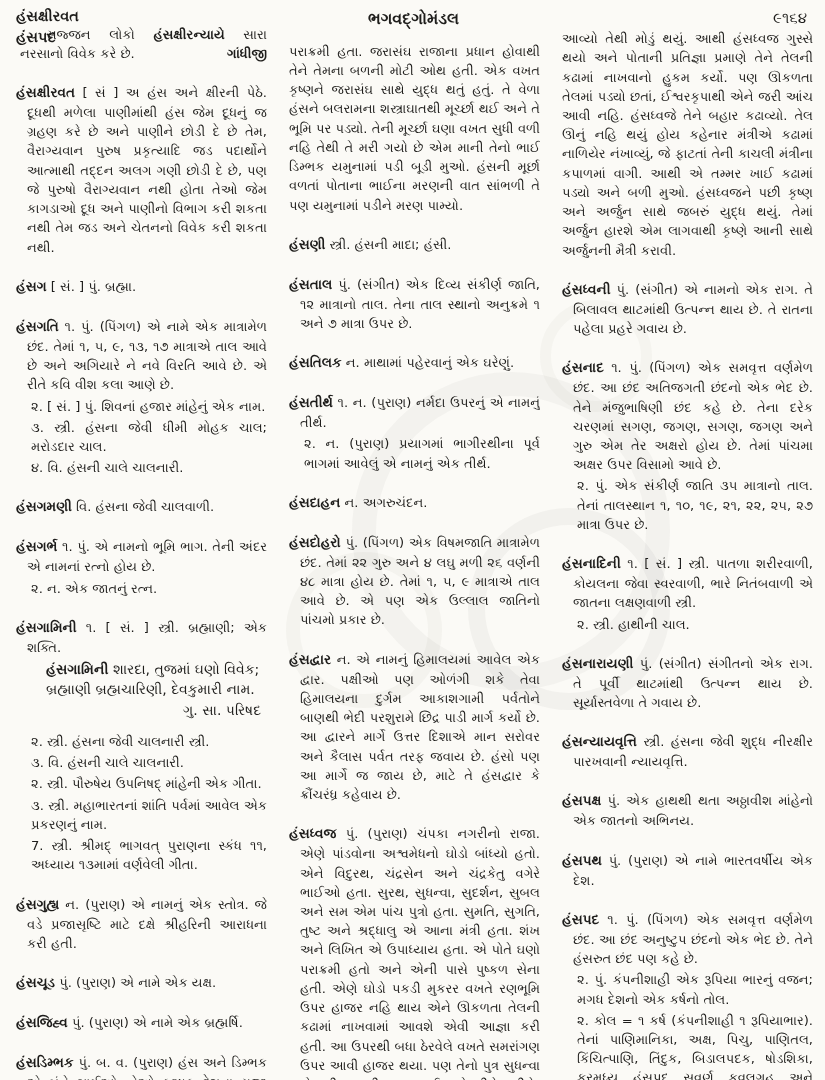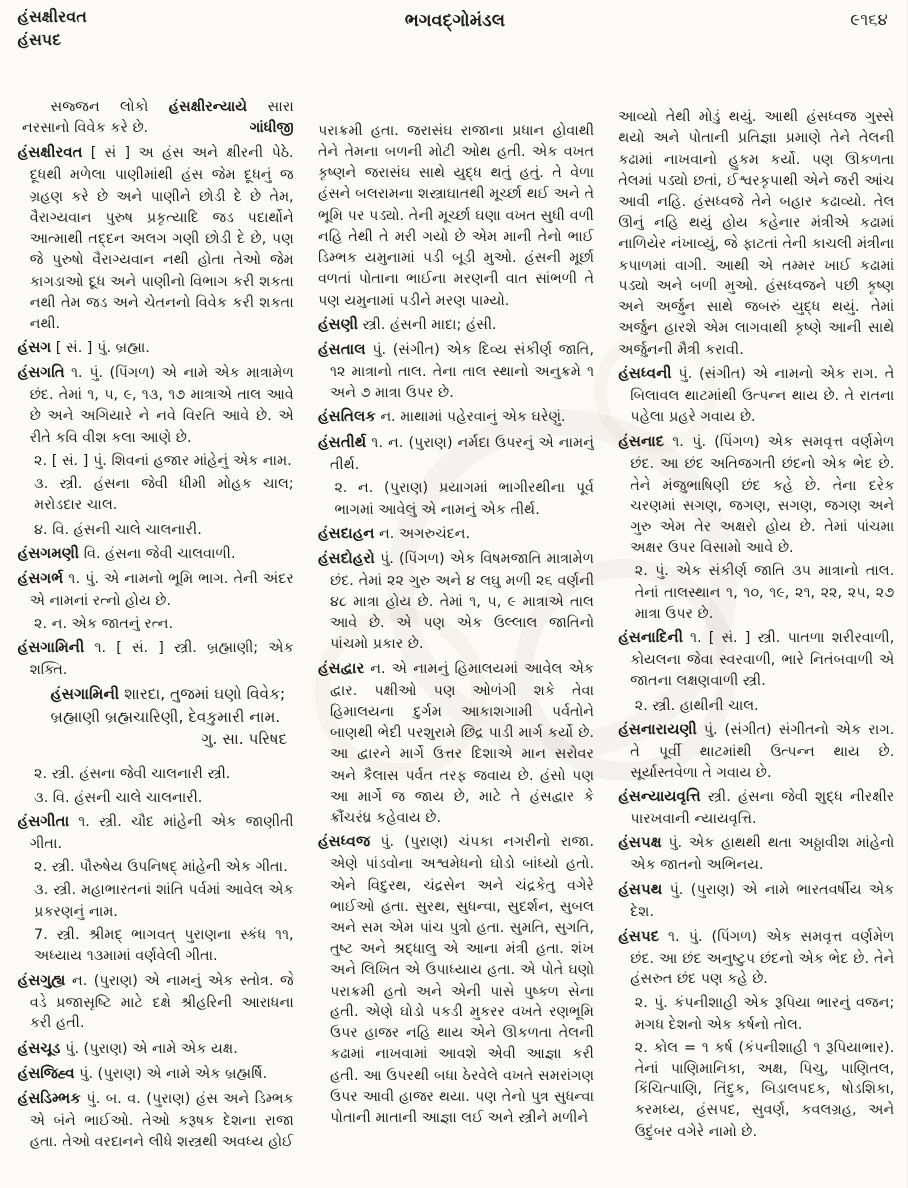--- a/index.html
+++ b/index.html
@@ -10,21 +10,21 @@
   .guide-words{position:absolute;left:0;top:0;font-weight:bold;font-size:14.5px;line-height:21px;}
   .page-title{position:absolute;left:0;right:0;top:3px;text-align:center;font-weight:bold;font-size:16px;}
   .page-number{position:absolute;right:4px;top:3px;font-size:15px;text-align:center;}
   
   .cols{position:absolute;top:60px;left:16px;right:12px;bottom:4px;display:flex;align-items:center;}
   .col{width:251px;font-size:13.1px;line-height:1.47;text-align:justify;overflow:hidden;}
   .gap{width:22px;position:relative;}
   .divider{position:absolute;left:50%;top:0;bottom:0;width:1px;
            background:repeating-linear-gradient(#c7c4bc 0 14px, #e4e2da 14px 20px);}
   
-  .entry{margin:3px 0 0;padding-left:11px;text-indent:-11px;}
+  .entry{margin:20px 0 0;padding-left:11px;text-indent:-11px;}
   .head{font-weight:bold;font-size:13.6px;}
   .sense{margin:2px 0 0 15px;}
   .cont{margin:0;}
   .quote{margin:0 0 4px 0;padding-left:4px;text-indent:26px;}
   .quote .attr{float:right;text-indent:0;font-weight:bold;}
   .verse{margin:2px 0 12px 30px;font-size:14px;line-height:1.45;text-align:left;}
   .verse .attr{display:block;text-align:right;margin-right:6px;}
   
   .wm{position:absolute;border-radius:50%;pointer-events:none;}
   .wm1{left:352px;top:372px;width:270px;height:270px;border:24px solid rgba(110,110,104,0.055);}
@@ -64,21 +64,20 @@
         <p class="entry"><b class="head">હંસગર્ભ</b><span> ૧. પું. એ નામનો ભૂમિ ભાગ. તેની અંદર એ નામનાં રત્નો હોય છે.</span></p>
         <p class="sense">૨. ન. એક જાતનું રત્ન.</p>
         <p class="entry"><b class="head">હંસગામિની</b><span> ૧. [ સં. ] સ્ત્રી. બ્રહ્માણી; એક શક્તિ.</span></p>
         <div class="verse">
           <div><b>હંસગામિની</b><span> શારદા, તુજમાં ઘણો વિવેક;</span></div>
           <div>બ્રહ્માણી બ્રહ્મચારિણી, દેવકુમારી નામ.</div>
           <span class="attr">ગુ. સા. પરિષદ</span>
         </div>
         <p class="sense">૨. સ્ત્રી. હંસના જેવી ચાલનારી સ્ત્રી.</p>
         <p class="sense">૩. વિ. હંસની ચાલે ચાલનારી.</p>
-        <p class="entry"><b class="head">હંસગીતા</b><span> ૧. સ્ત્રી. ચૌદ માંહેની એક જાણીતી ગીતા.</span></p>
         <p class="sense">૨. સ્ત્રી. પૌરુષેય ઉપનિષદ્ માંહેની એક ગીતા.</p>
         <p class="sense">૩. સ્ત્રી. મહાભારતનાં શાંતિ પર્વમાં આવેલ એક પ્રકરણનું નામ.</p>
         <p class="sense">7. સ્ત્રી. શ્રીમદ્ ભાગવત્ પુરાણના સ્કંધ ૧૧, અધ્યાય ૧૩મામાં વર્ણવેલી ગીતા.</p>
         <p class="entry"><b class="head">હંસગુહ્ય</b><span> ન. (પુરાણ) એ નામનું એક સ્તોત્ર. જે વડે પ્રજાસૃષ્ટિ માટે દક્ષે શ્રીહરિની આરાધના કરી હતી.</span></p>
         <p class="entry"><b class="head">હંસચૂડ</b><span> પું. (પુરાણ) એ નામે એક યક્ષ.</span></p>
         <p class="entry"><b class="head">હંસજિહ્વ</b><span> પું. (પુરાણ) એ નામે એક બ્રહ્મર્ષિ.</span></p>
         <p class="entry"><b class="head">હંસડિમ્ભક</b><span> પું. બ. વ. (પુરાણ) હંસ અને ડિમ્ભક એ બંને ભાઈઓ. તેઓ કરૂષક દેશના રાજા હતા. તેઓ વરદાનને લીધે શસ્ત્રથી અવધ્ય હોઈ</span></p>
       </div>
     <div class="gap">
         <div class="divider"></div>

